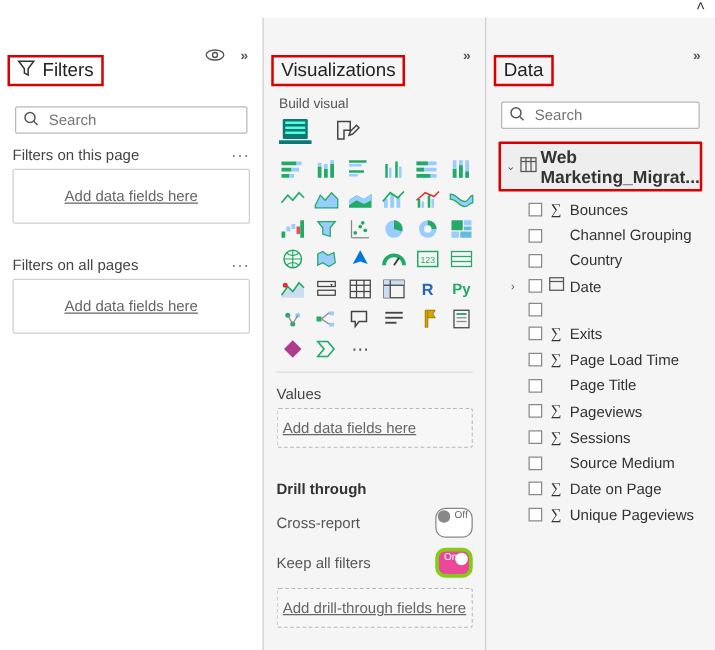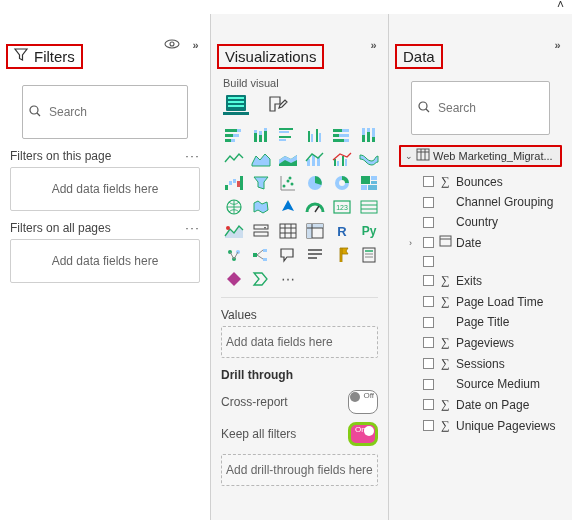--- a/index.html
+++ b/index.html
@@ -15,25 +15,25 @@
 
   .pane-header { display: flex; align-items: center; padding: 6px 8px 6px 6px; }
   .pane-title-box { border: 2px solid #d80000; padding: 2px 6px; display: flex; align-items: center; gap: 6px; margin-top: 24px; }
   .pane-title { font-size: 15px; color: #222; }
   .spacer { flex: 1; }
   .hdr-ic { width: 16px; text-align: center; color: #555; margin-left: 6px; cursor: pointer; }
   .chev { font-weight: bold; font-size: 11px; letter-spacing: -3px; }
 
   .pane-body { padding: 4px 10px 10px 10px; overflow-y: auto; }
 
-  .search { display: flex; align-items: center; border: 1px solid #b8b8b8; background: #fff; border-radius: 2px; padding: 18px 6px; margin: 6px 12px 10px; gap: 6px; }
+  .search { display: flex; align-items: center; border: 1px solid #b8b8b8; background: #fff; border-radius: 2px; padding: 2px 6px; margin: 6px 2px 10px; gap: 6px; }
   .search input { border: none; outline: none; font-size: 12px; flex: 1; background: transparent; }
 
   .section-head { display: flex; align-items: center; margin: 10px 0 4px; color: #444; }
-  .drop { border: 1px solid #cfcfcf; background: #fff; border-radius: 2px; text-align: center; padding: 14px 4px; color: #666; margin-bottom: 10px; }
+  .drop { border: 1px solid #cfcfcf; background: #fff; border-radius: 2px; text-align: center; padding: 14px 4px; color: #666; margin-bottom: 26px; text-decoration: underline; }
   .drop.dashed { border: 1px dashed #b8b8b8; background: #f7f7f7; padding: 8px 4px; text-align: left; }
 
   
   .subhdr { color: #555; margin: 2px 0 4px 2px; font-size: 11px; }
   .mode-row { display: flex; gap: 16px; padding-left: 2px; margin-bottom: 4px; }
   .mode-ic { width: 26px; height: 22px; display: flex; align-items: center; justify-content: center; }
   .mode-ic.active { border-bottom: 3px solid #0b7a75; }
   .viz-grid { display: grid; grid-template-columns: repeat(6, 22px); gap: 4px 5px; padding: 6px 2px 8px; border-bottom: 1px solid #ddd; }
   .viz-ic { width: 22px; height: 20px; display: flex; align-items: center; justify-content: center; cursor: pointer; }
   .viz-ic svg { display: block; }
@@ -458,21 +458,21 @@
       <div class="table-row">
         <span class="caret">⌄</span>
         <span>
           <svg width="12" height="11">
               <rect x="0" y="0" width="12" height="11" fill="none" stroke="#555"></rect>
               <line x1="0" y1="3" x2="12" y2="3" stroke="#555"></line>
               <line x1="4" y1="0" x2="4" y2="11" stroke="#555"></line>
               <line x1="8" y1="0" x2="8" y2="11" stroke="#555"></line>
             </svg>
         </span>
-        <span style="font-size:11px;color:#333;">Web Marketing_Migrat...</span>
+        <span style="font-size:14px;color:#333;font-weight:bold;">Web Marketing_Migrat...</span>
       </div>
 
       <div class="field-list" id="field-list">
           <div class="field">
             <span class="caret"></span>
             <span class="cb"></span>
             <span class="sigma">∑</span>
             <span>Bounces</span>
           </div>
           <div class="field">

